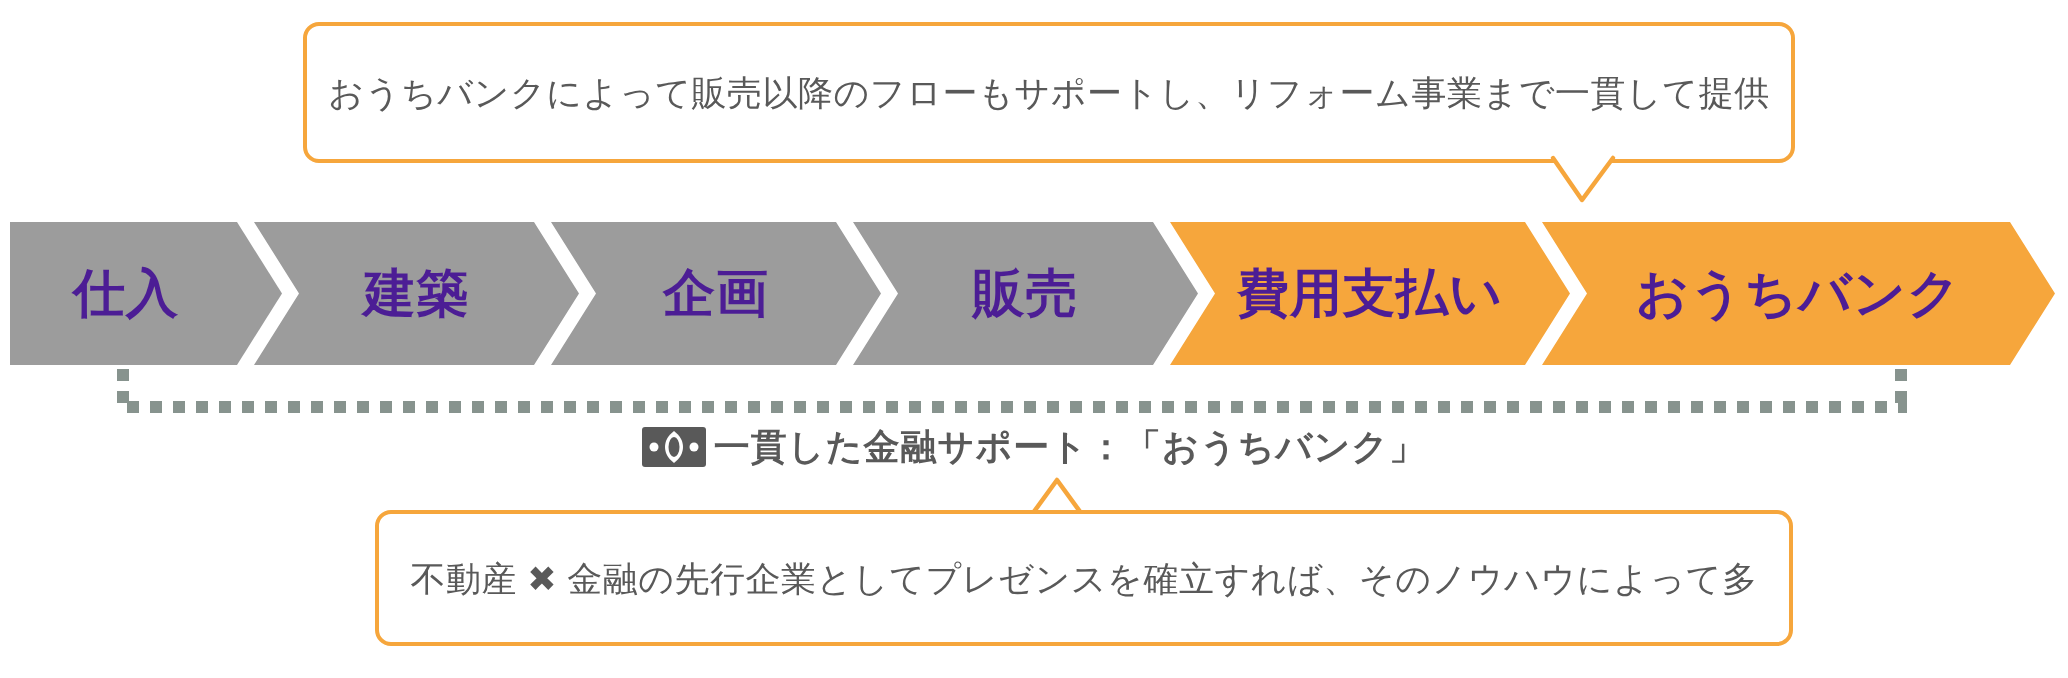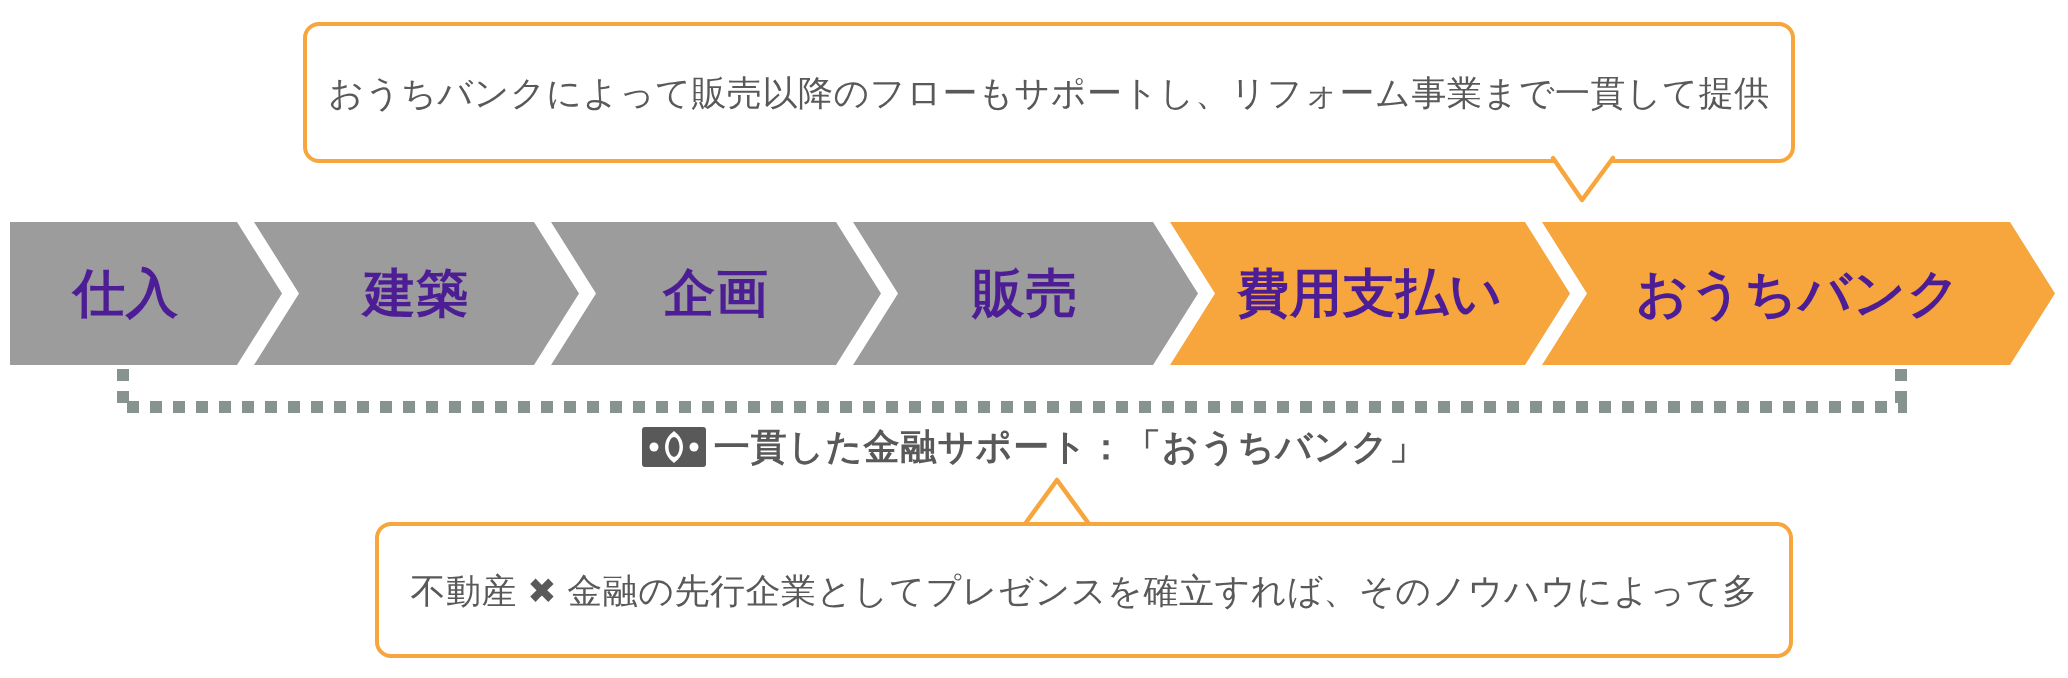--- a/index.html
+++ b/index.html
@@ -17,21 +17,21 @@
   }
 
   
   .callout{
     position:absolute;border:4px solid var(--accent-orange);border-radius:16px;
     background:#fff;display:flex;flex-direction:column;justify-content:center;
     text-align:center;color:var(--text-gray);font-size:35px;line-height:51px;
     letter-spacing:0.5px;
   }
   .callout-top{left:303px;top:22px;width:1492px;height:141px;}
-  .callout-bottom{left:375px;top:522px;width:1418px;height:136px;}
+  .callout-bottom{left:375px;top:510px;width:1418px;height:136px;}
   .pointer-svg{position:absolute;overflow:visible;}
   .pointer-svg path{fill:#fff;stroke:var(--accent-orange);stroke-width:4.5px;
     stroke-linecap:round;stroke-linejoin:round;}
 
   
   .flow{position:absolute;left:10px;top:222px;height:116px;display:flex;}
   .step{
     height:143px;display:flex;align-items:center;justify-content:center;
     background:var(--step-gray);color:#4c1d95;font-weight:bold;font-size:52px;
     letter-spacing:1px;

